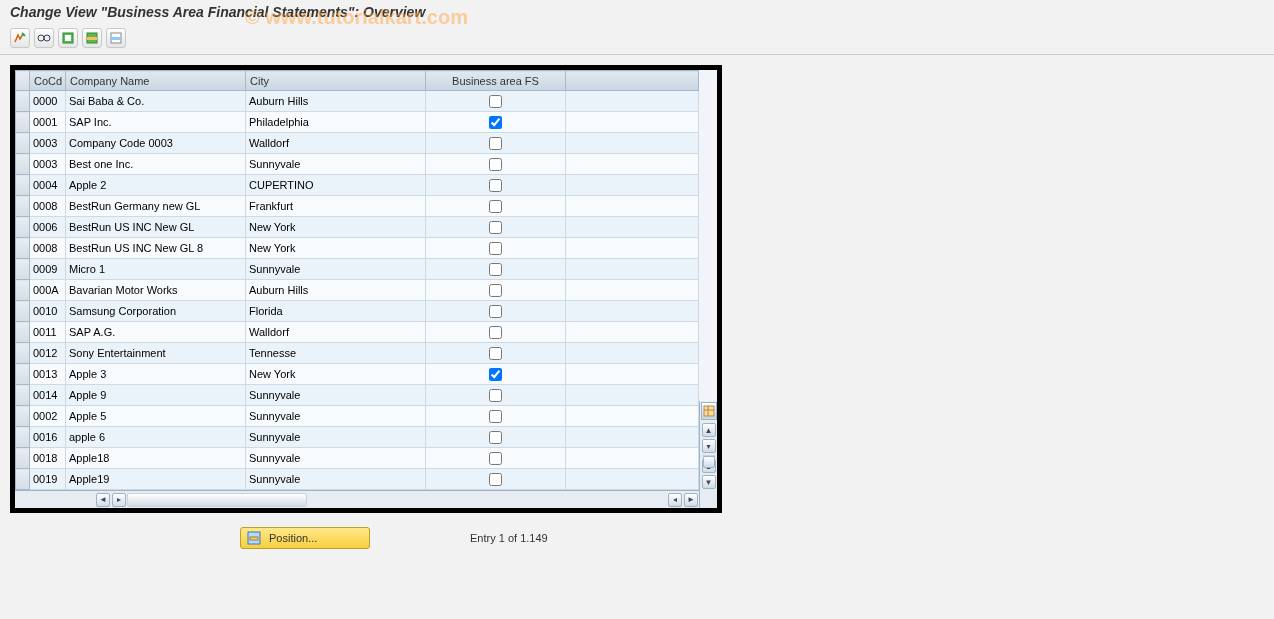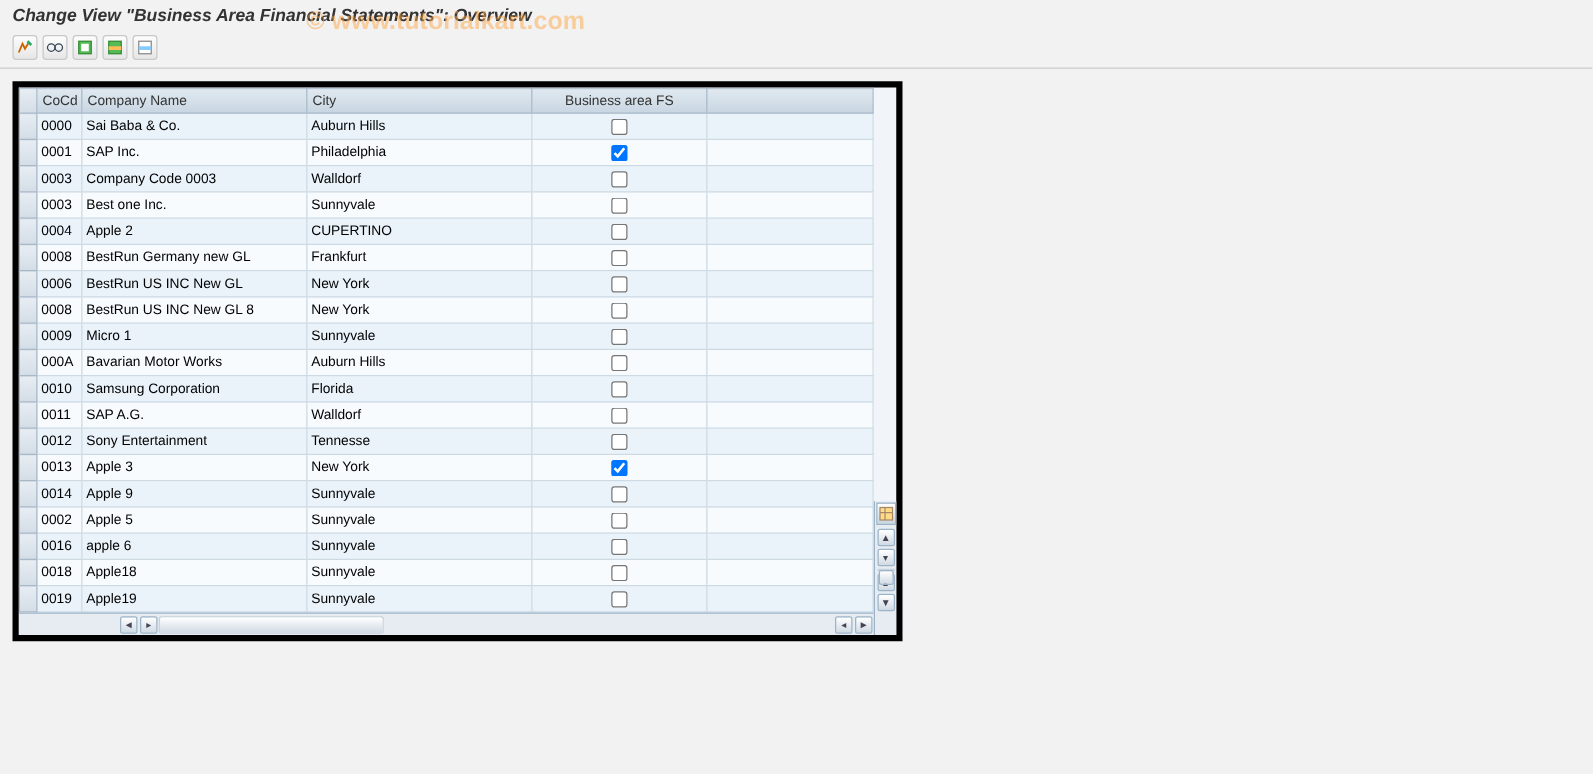--- a/index.html
+++ b/index.html
@@ -479,13 +479,25 @@
       <div class="scroll-btn">▾</div>
       <div class="scroll-track-v">
         <div class="scroll-thumb-v"></div>
       </div>
       <div class="scroll-btn">▴</div>
       <div class="scroll-btn">▼</div>
       <div style="height:18px"></div>
     </div>
   </div>
 
+  <div class="footer">
+    <div class="position-btn">
+      <span class="position-icon">
+        <svg width="14" height="14">
+            <rect x="1" y="1" width="12" height="12" fill="#adf" stroke="#47a"></rect>
+            <rect x="3" y="6" width="8" height="3" fill="#fc6" stroke="#a74"></rect>
+          </svg>
+      </span>
+      <span>Position...</span>
+    </div>
+    <div class="entry-text">Entry 1 of 1.149</div>
+  </div>
 </div>
 
 </body></html>

